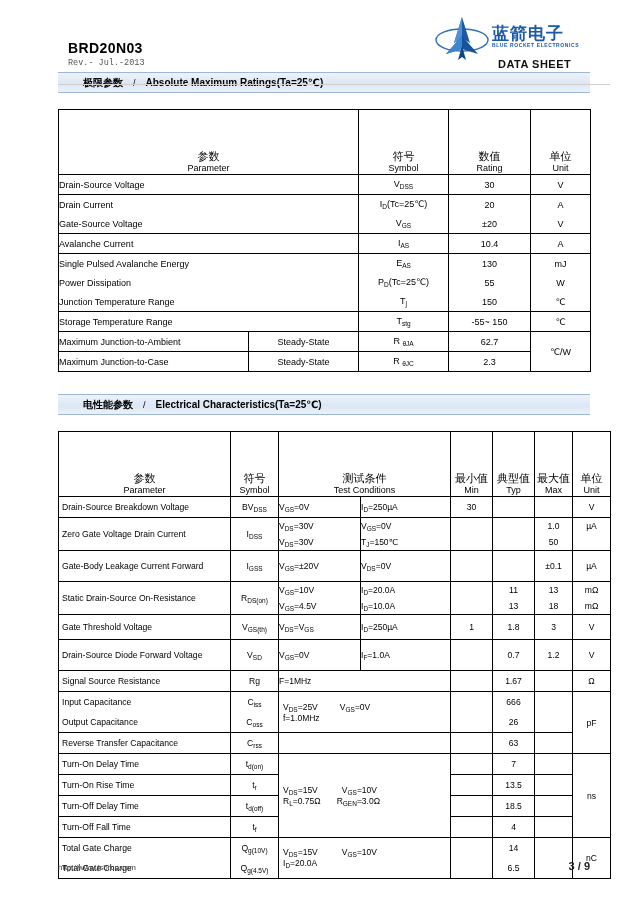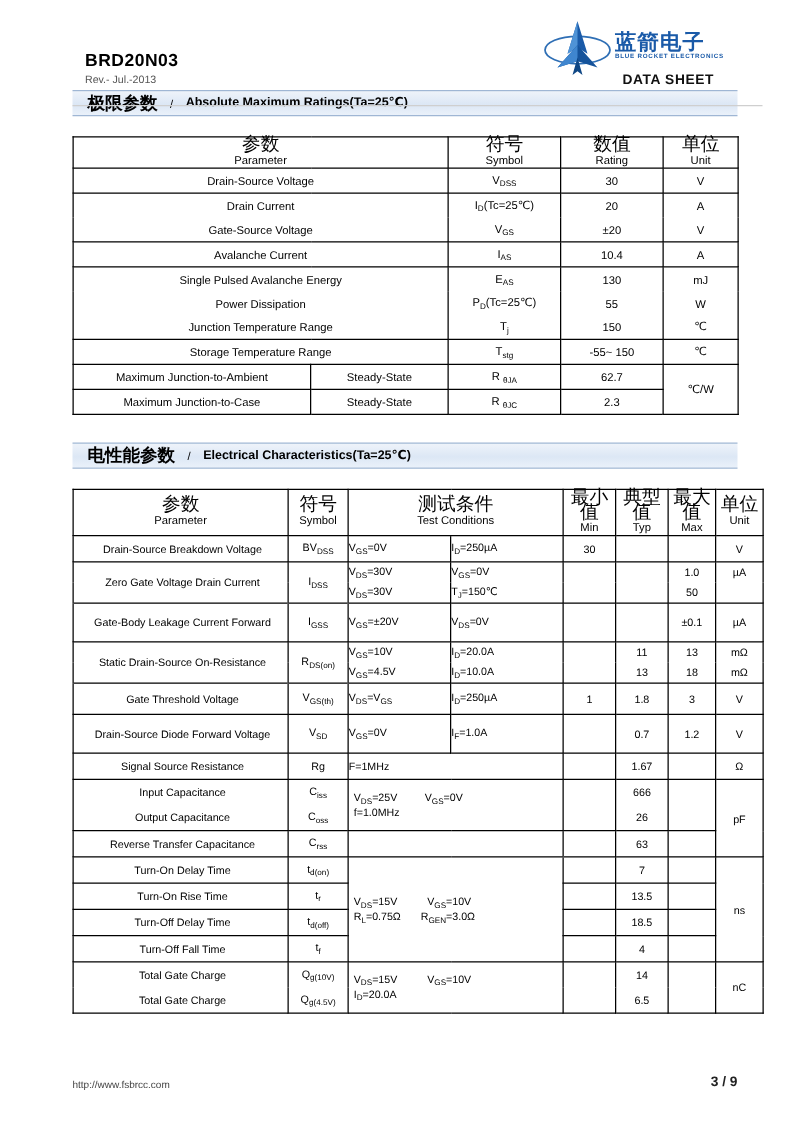--- a/index.html
+++ b/index.html
@@ -6,51 +6,51 @@
   body{
     width:632px;height:900px;background:#fff;
     font-family:"Liberation Sans","DejaVu Sans",sans-serif;
     color:#000;-webkit-font-smoothing:none;
   }
   .page{position:relative;width:632px;height:900px;box-sizing:border-box;padding:0;}
 
   
   .hdr{position:relative;height:72px;}
   .part-no{position:absolute;left:68px;top:40px;font-size:14px;font-weight:bold;letter-spacing:.4px;}
-  .rev{position:absolute;left:68px;top:58px;font-size:8.5px;color:#555;}
+  .rev{position:absolute;left:68px;top:58px;font-size:8.5px;color:#555;font-family:Liberation Mono, monospace;}
   .logo-wrap{position:absolute;right:22px;top:16px;width:176px;height:62px;}
   .logo-mark{position:absolute;left:0;top:0;width:56px;height:46px;}
   .logo-cn{position:absolute;left:58px;top:6px;font-size:17px;font-weight:bold;color:#1a5aa8;letter-spacing:1px;
            font-family:"DejaVu Sans",sans-serif;}
   .logo-en{position:absolute;left:58px;top:26px;font-size:5px;font-weight:bold;color:#1a5aa8;letter-spacing:.6px;}
   .datasheet{position:absolute;left:64px;top:42px;font-size:11px;font-weight:bold;letter-spacing:.5px;color:#111;}
   .hdr-rule{position:absolute;left:58px;right:22px;top:84px;height:1px;background:#cfcfcf;}
 
   
   .sec-bar{
     margin:0 42px 0 58px;height:19px;
     background:linear-gradient(to bottom,#eef3fa 0%,#dce7f5 55%,#eaf1fa 100%);
     border-top:1px solid #9fb6d4;border-bottom:1px solid #9fb6d4;
     display:flex;align-items:center;
   }
-  .sec-bar .cn{font-family:"DejaVu Sans",sans-serif;font-size:14px;font-weight:bold;margin-left:12px;}
+  .sec-bar .cn{font-family:"DejaVu Sans",sans-serif;font-size:10px;font-weight:bold;margin-left:25px;}
   .sec-bar .sl{font-size:9px;margin:0 10px;}
   .sec-bar .en{font-size:10px;font-weight:bold;}
 
   
   table{border-collapse:collapse;table-layout:fixed;}
   .tbl{margin-left:58px;width:532px;}
   .tbl td,.tbl th{border:1px solid #000;padding:0;font-weight:normal;}
   .cn{font-family:"DejaVu Sans",sans-serif;}
 
   .hd2{text-align:center;font-size:9px;line-height:12px;padding:2px 0 3px 0;}
-  .hd2 .l1{font-family:Liberation Sans, sans-serif;font-size:15px;}
+  .hd2 .l1{font-family:Liberation Sans, sans-serif;font-size:11px;margin-top:40px;}
   .hd2 .l2{font-size:9px;}
 
-  .p{font-size:9px;padding:3px 0 3px 6px;text-align:center;}
+  .p{font-size:9px;padding:3px 0 3px 6px;text-align:left;}
   .c{font-size:9px;text-align:center;}
   .sym{font-size:9px;text-align:center;}
   sub{font-size:6.5px;vertical-align:-2px;}
   .nbt{border-top:none !important;}
   .nbb{border-bottom:none !important;margin-left:32px;}
 
   
   .amr td{height:19px;}
   .amr .hdrow td{height:auto;}
 

